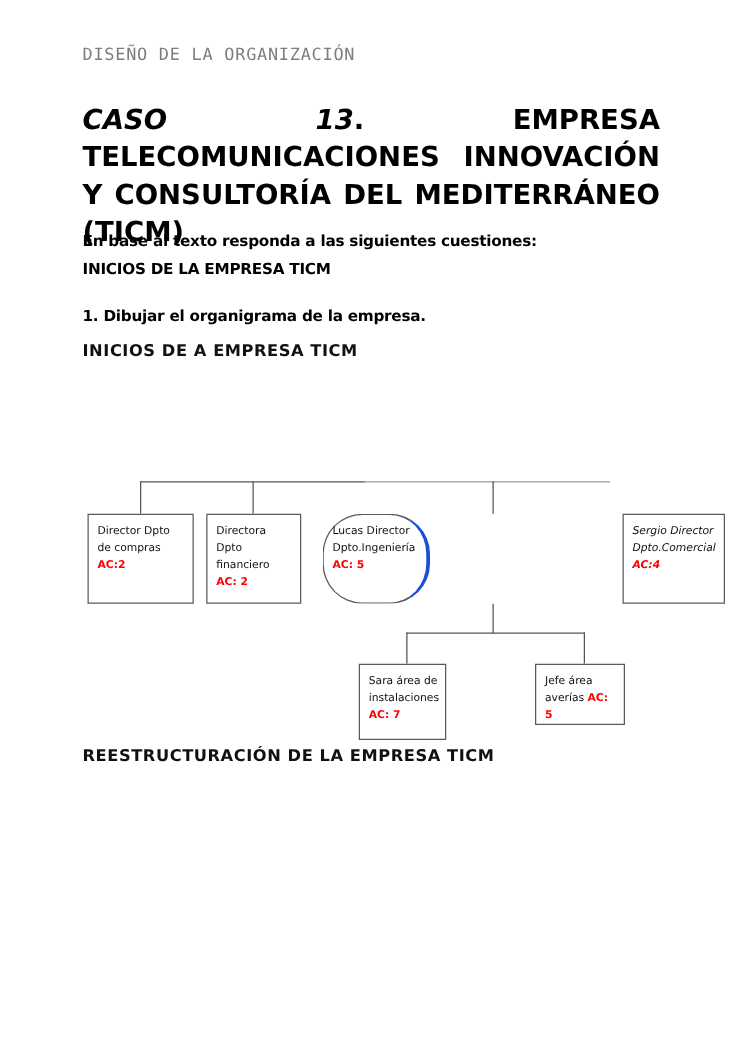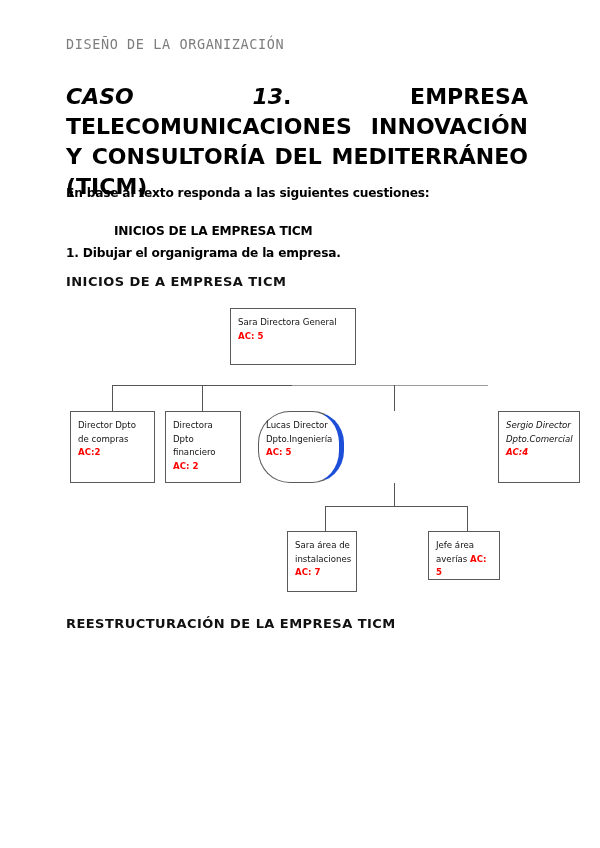--- a/index.html
+++ b/index.html
@@ -55,36 +55,36 @@
     position: absolute;
     left: 66px;
     font-family: "DejaVu Sans", sans-serif;
     font-size: 12.2px;
     font-weight: bold;
     color: #000;
     white-space: nowrap;
     letter-spacing: -0.2px;
   }
   .intro-1 { top: 186px; }
-  .intro-2 { top: 224px; margin-left: 48px; }
+  .intro-2 { top: 208px; }
   .intro-3 { top: 246px; }
 
   
   .chart-caption {
     position: absolute;
     left: 66px;
     font-family: "DejaVu Sans", sans-serif;
     font-size: 13px;
     font-weight: bold;
     letter-spacing: 0.45px;
     color: #111;
     white-space: nowrap;
   }
   .caption-top { top: 274px; }
-  .caption-bottom { top: 598px; margin-top: 18px; }
+  .caption-bottom { top: 598px; }
 
   
   .org-chart {
     position: absolute;
     left: 0;
     top: 0;
     width: 600px;
     height: 848px;
     pointer-events: none;
   }
@@ -101,21 +101,21 @@
     pointer-events: auto;
   }
   .org-box .ac {
     color: #ff0000;
     font-weight: bold;
   }
   .org-box.italic {
     font-style: italic;
   }
   .org-box.no-right-border {
-    border-right: 5px solid #1d4ed8;
+    border-right: 3px solid #1d4ed8;
     border-radius: 32px;
   }
 
   
   .conn-h, .conn-v {
     position: absolute;
     background: #555555;
     pointer-events: none;
   }
   .conn-h { height: 1.2px; }
@@ -134,24 +134,20 @@
   </div>
 
   <div class="intro-line intro-1">En base al texto responda a las siguientes cuestiones:</div>
   <div class="intro-line intro-2">INICIOS DE LA EMPRESA TICM</div>
   <div class="intro-line intro-3">1. Dibujar el organigrama de la empresa.</div>
 
   <div class="chart-caption caption-top">INICIOS DE A EMPRESA TICM</div>
 
   <div class="org-chart">
 
-    <div class="org-box" style="left:230px; top:308px; width:126px; height:57px;">
-      <span>Sara Directora General</span><br>
-      <span class="ac">AC: 5</span>
-    </div>
 
     <div class="conn-h" style="left:112px; top:385px; width:180px;"></div>
     <div class="conn-h conn-faint" style="left:292px; top:385px; width:196px;"></div>
 
     <div class="conn-v" style="left:112px; top:385px; height:26px;"></div>
     <div class="conn-v" style="left:202px; top:385px; height:26px;"></div>
     <div class="conn-v" style="left:394px; top:385px; height:26px;"></div>
 
     <div class="org-box" style="left:70px; top:411px; width:85px; height:72px;">
       <span>Director Dpto de compras </span><span class="ac">AC:2</span>

